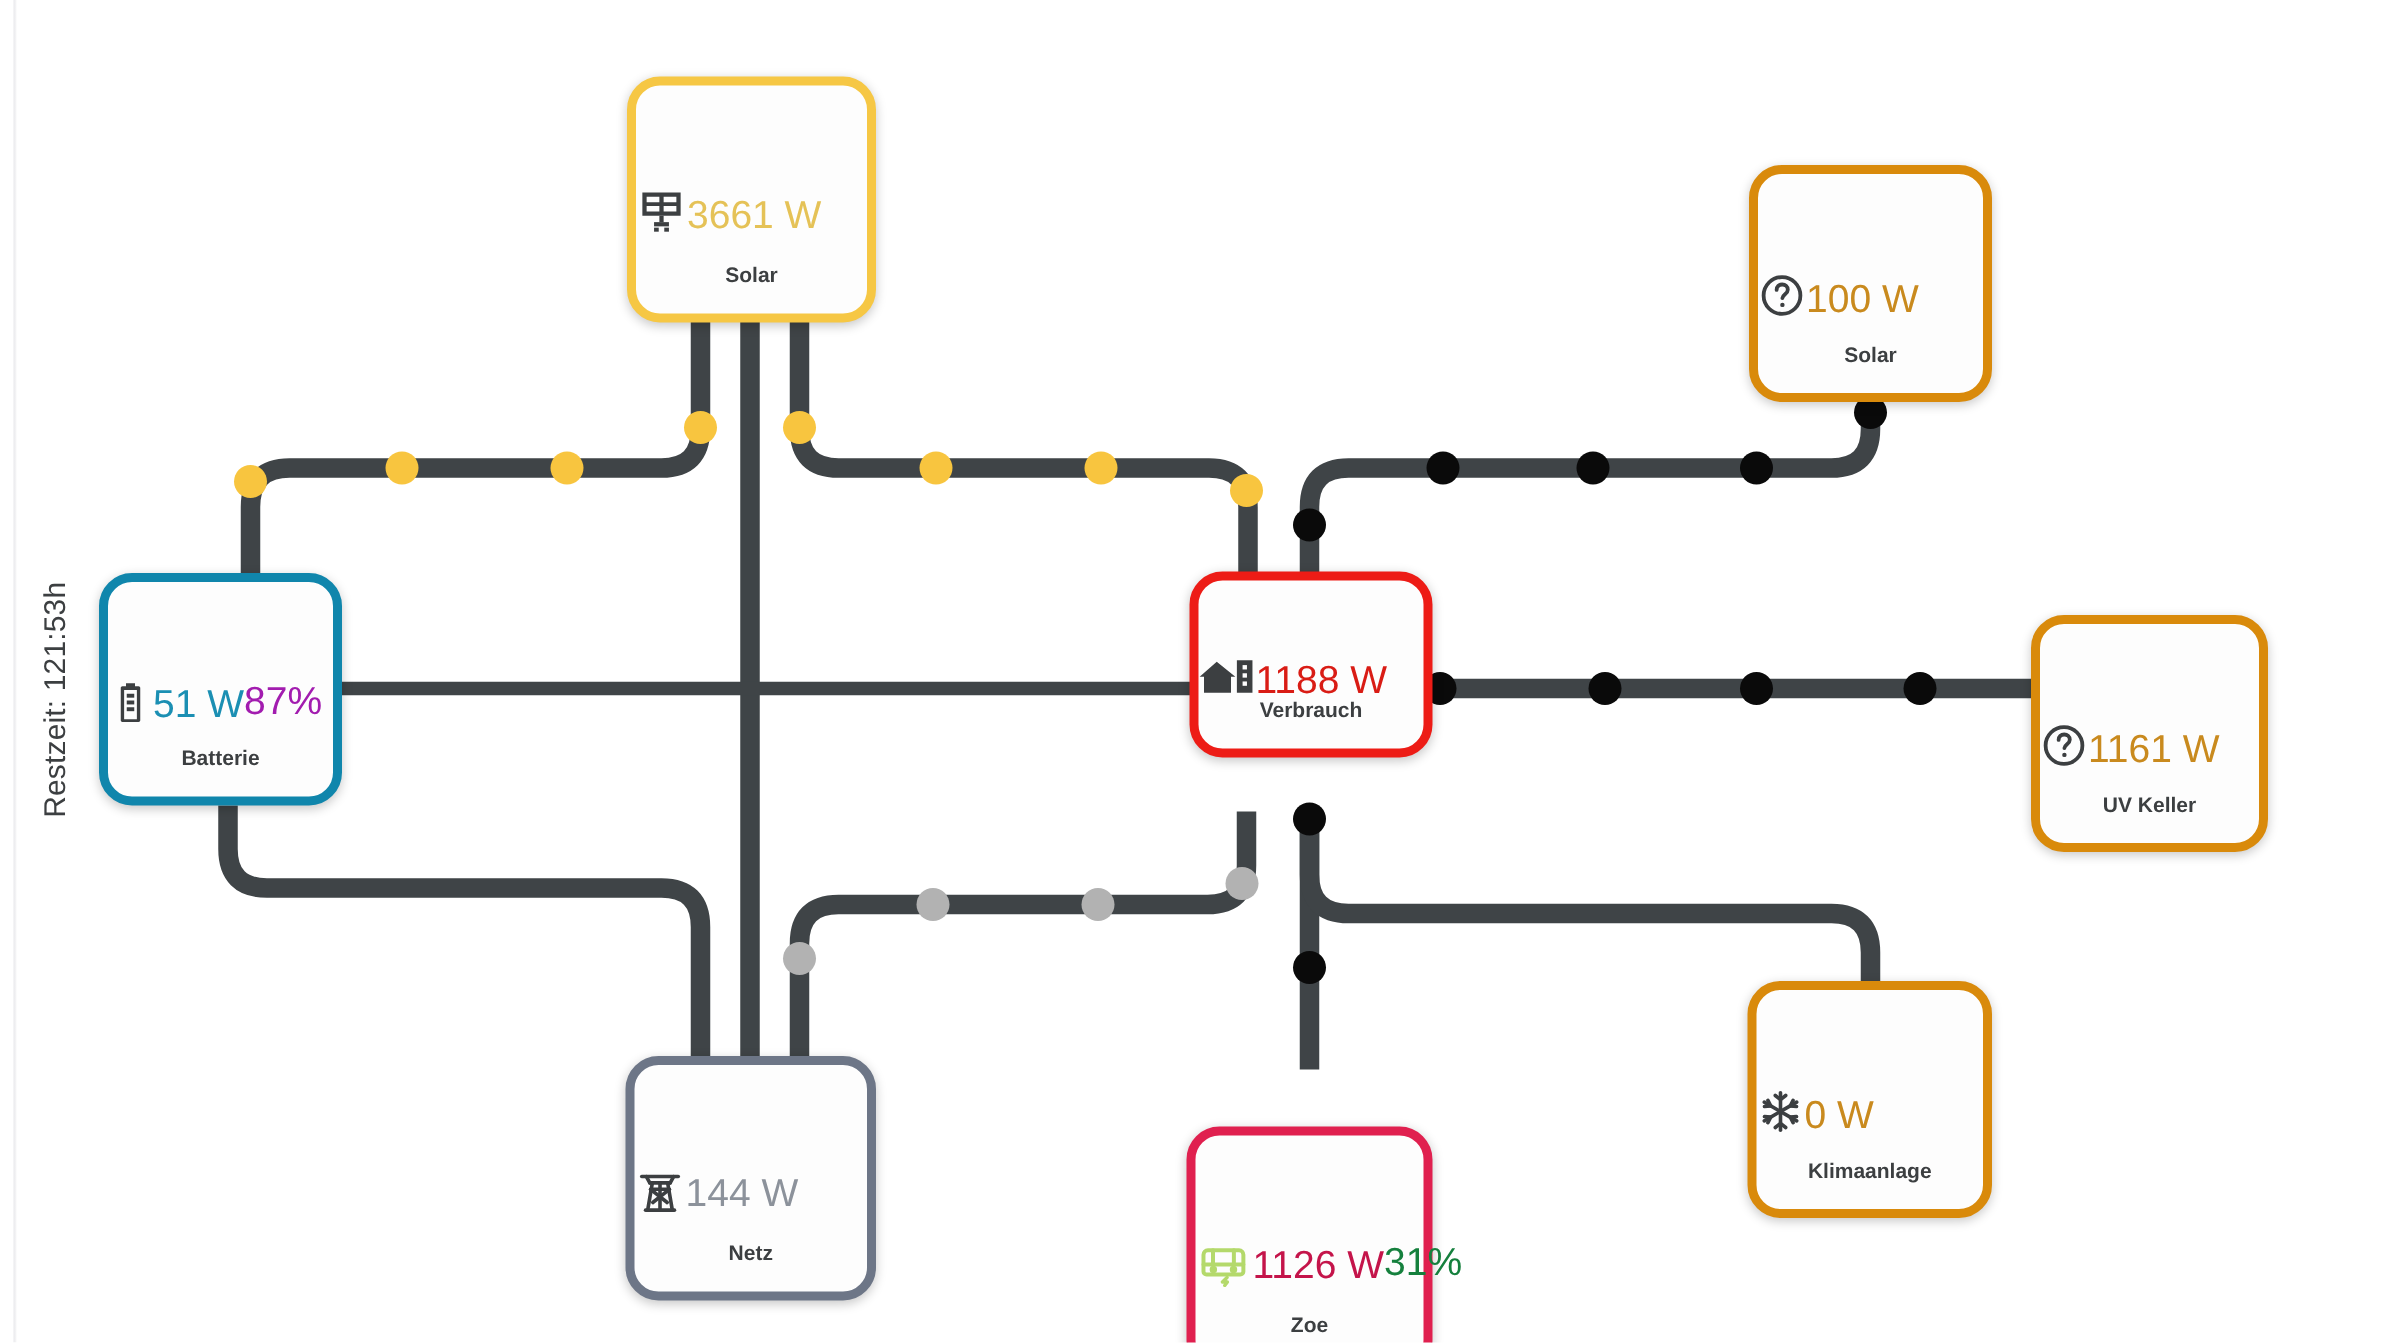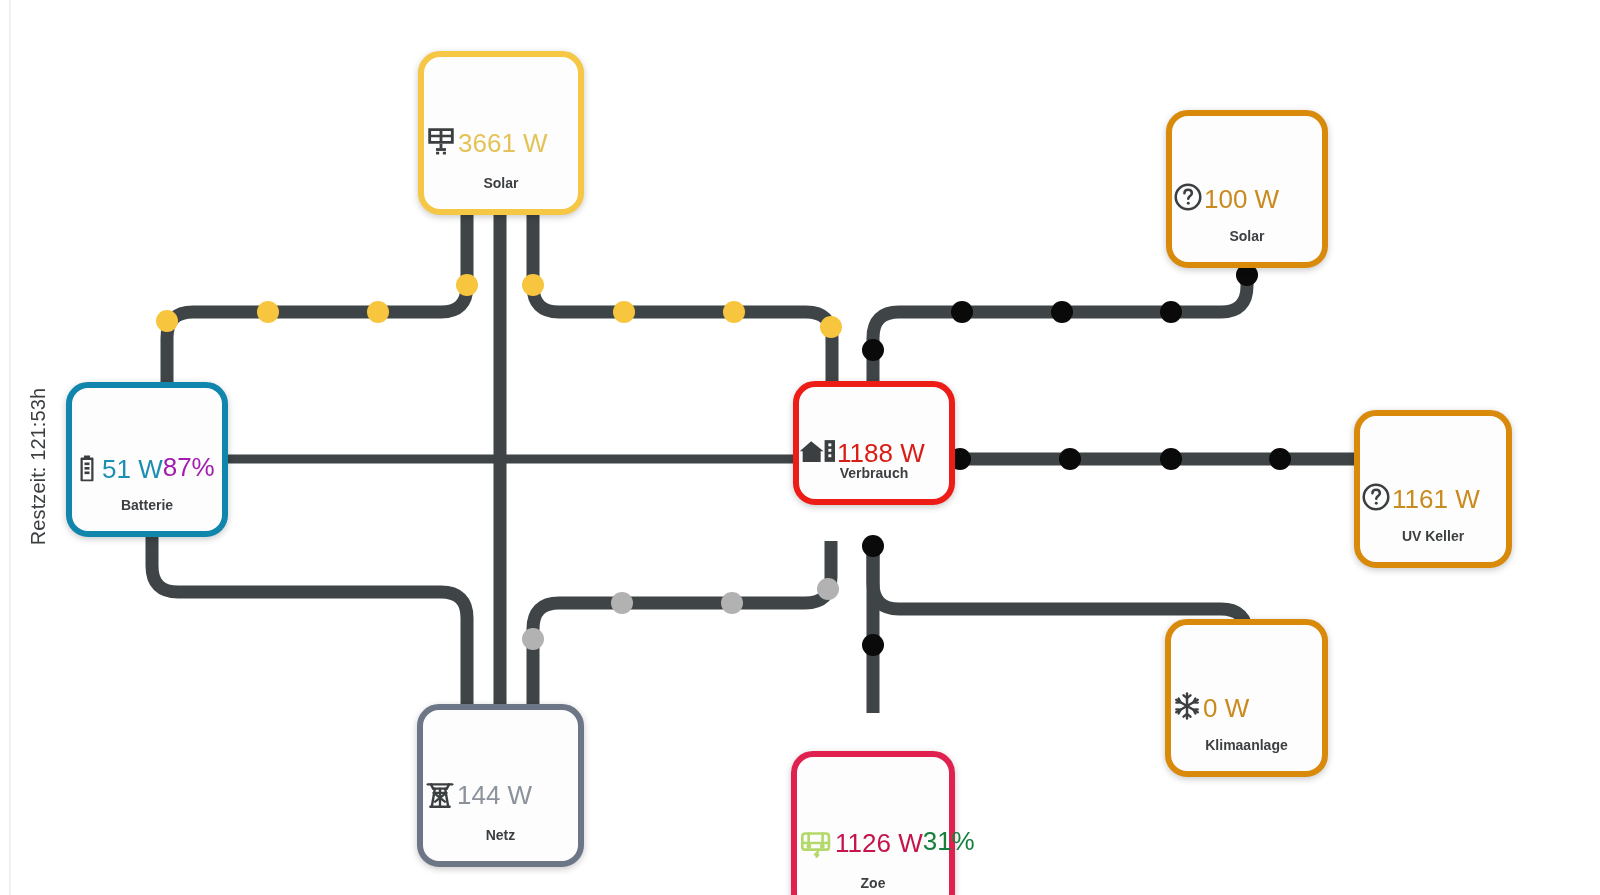--- a/index.html
+++ b/index.html
@@ -98,21 +98,21 @@
   }
 
   
   #node-solar      { left: 418px;  top: 51px;  width: 166px; height: 164px; border-color: #F6C744; }
   #node-studio     { left: 1166px; top: 110px; width: 162px; height: 158px; border-color: #D98A0B; }
   #node-batterie   { left: 66px;   top: 382px; width: 162px; height: 155px; border-color: #1086AC; }
   #node-verbrauch  { left: 793px;  top: 381px; width: 162px; height: 124px; border-color: #ED1C16; }
   #node-uvkeller   { left: 1354px; top: 383px; width: 158px; height: 158px; border-color: #D98A0B; margin-top: 27px; }
   #node-netz       { left: 417px;  top: 704px; width: 167px; height: 163px; border-color: #6D7687; }
   #node-zoe        { left: 791px;  top: 703px; width: 164px; height: 164px; border-color: #E0204F; margin-top: 48px; }
-  #node-klima      { left: 1165px; top: 619px; width: 163px; height: 158px; border-color: #D98A0B; }
+  #node-klima      { left: 1165px; top: 654px; width: 163px; height: 158px; border-color: #D98A0B; }
 
   .power.c-solar    { color: #E5C257; }
   .power.c-batt     { color: #1B8FB3; }
   .soc.c-batt       { color: #a21caf; }
   .power.c-verb     { color: #D91C15; }
   .power.c-orange   { color: #C98A1E; }
   .power.c-netz     { color: #8C929B; }
   .power.c-zoe      { color: #C4144A; }
   .soc.c-zoe        { color: #15803d; }
 

